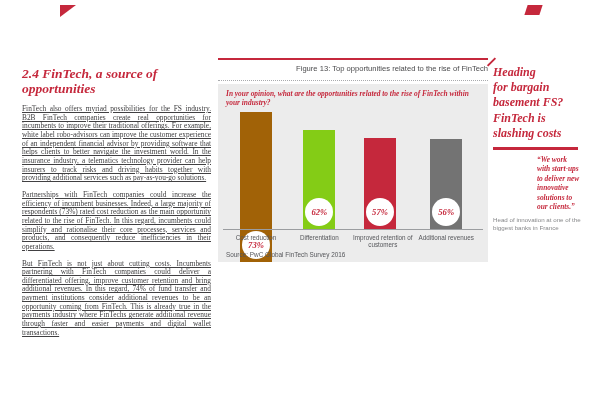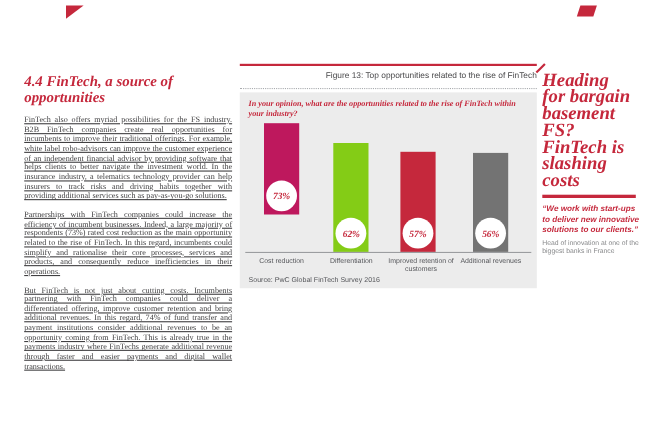--- a/index.html
+++ b/index.html
@@ -39,52 +39,52 @@
     font-weight:bold;font-style:italic;font-size:8.6px;}
   .bar-label{position:absolute;top:150px;width:70px;transform:translateX(-50%);
     text-align:center;color:#55565a;font-size:6.3px;line-height:7.2px;}
   .source-note{left:8px;top:167px;color:#55565a;font-size:6.4px;}
 
   
   .right-col{left:493px;top:58px;width:88px;}
   .right-tick{position:absolute;left:-7px;top:3px;width:11px;height:2px;
     background:#c5283c;transform:rotate(-45deg);}
   .pull-heading{color:#c5283c;font-family:"Liberation Serif", serif;
-    font-weight:bold;font-style:italic;font-size:17px;line-height:15.2px;
+    font-weight:bold;font-style:italic;font-size:12px;line-height:15.2px;
     white-space:pre-line;margin:7px 0 0 0;}
   .pull-rule{width:85px;height:2.5px;background:#c5283c;margin-top:6px;}
-  .pull-quote{color:#c5283c;font-family:Liberation Sans, sans-serif;
+  .pull-quote{color:#c5283c;font-family:Liberation Serif, serif;
     font-weight:600;font-style:italic;font-size:7.4px;line-height:9.6px;
-    white-space:pre-line;margin-top:5px;}
+    white-space:pre-line;margin-top:5px;margin-left:44px;}
   .quote-attr{color:#87888a;font-size:6.2px;line-height:7.6px;
     white-space:pre-line;margin-top:4px;}
 </style>
 </head>
 <body>
 
 <div class="abs corner-tri"></div>
 <div class="abs corner-par"></div>
 
 <div class="abs left-col">
-  <h2 class="sec-heading">4.4 FinTech, a source of
+  <h2 class="sec-heading">2.4 FinTech, a source of
 opportunities</h2>
   <p class="body-p">FinTech also offers myriad possibilities for the FS industry. B2B FinTech companies create real opportunities for incumbents to improve their traditional offerings. For example, white label robo-advisors can improve the customer experience of an independent financial advisor by providing software that helps clients to better navigate the investment world. In the insurance industry, a telematics technology provider can help insurers to track risks and driving habits together with providing additional services such as pay-as-you-go solutions.</p>
   <p class="body-p">Partnerships with FinTech companies could increase the efficiency of incumbent businesses. Indeed, a large majority of respondents (73%) rated cost reduction as the main opportunity related to the rise of FinTech. In this regard, incumbents could simplify and rationalise their core processes, services and products, and consequently reduce inefficiencies in their operations.</p>
   <p class="body-p">But FinTech is not just about cutting costs. Incumbents partnering with FinTech companies could deliver a differentiated offering, improve customer retention and bring additional revenues. In this regard, 74% of fund transfer and payment institutions consider additional revenues to be an opportunity coming from FinTech. This is already true in the payments industry where FinTechs generate additional revenue through faster and easier payments and digital wallet transactions.</p>
 </div>
 
 <div class="abs figure">
   <div class="abs fig-rule"></div>
   <div class="abs fig-title">Figure 13: Top opportunities related to the rise of FinTech</div>
   <div class="abs fig-dotted"></div>
   <div class="abs fig-panel">
     <div class="abs fig-question">In your opinion, what are the opportunities related to the rise of FinTech within
 your industry?</div>
     <div id="bar-group">
-        <div class="bar abs" style="left: 22px; top: 28px; height: 83px; background: #be185d;">
+        <div class="bar abs" style="left: 22px; top: 28px; height: 150px; background: #a16207;">
           <div class="badge">73%</div>
         </div>
         <div class="bar-label" style="left: 38px; white-space: pre-line;">Cost reduction</div>
         <div class="bar abs" style="left: 85.4px; top: 46px; height: 99px; background: #84cc16;">
           <div class="badge">62%</div>
         </div>
         <div class="bar-label" style="left: 101.4px; white-space: pre-line;">Differentiation</div>
         <div class="bar abs" style="left: 146px; top: 54px; height: 91px; background: rgb(197, 40, 60);">
           <div class="badge">57%</div>
         </div>

